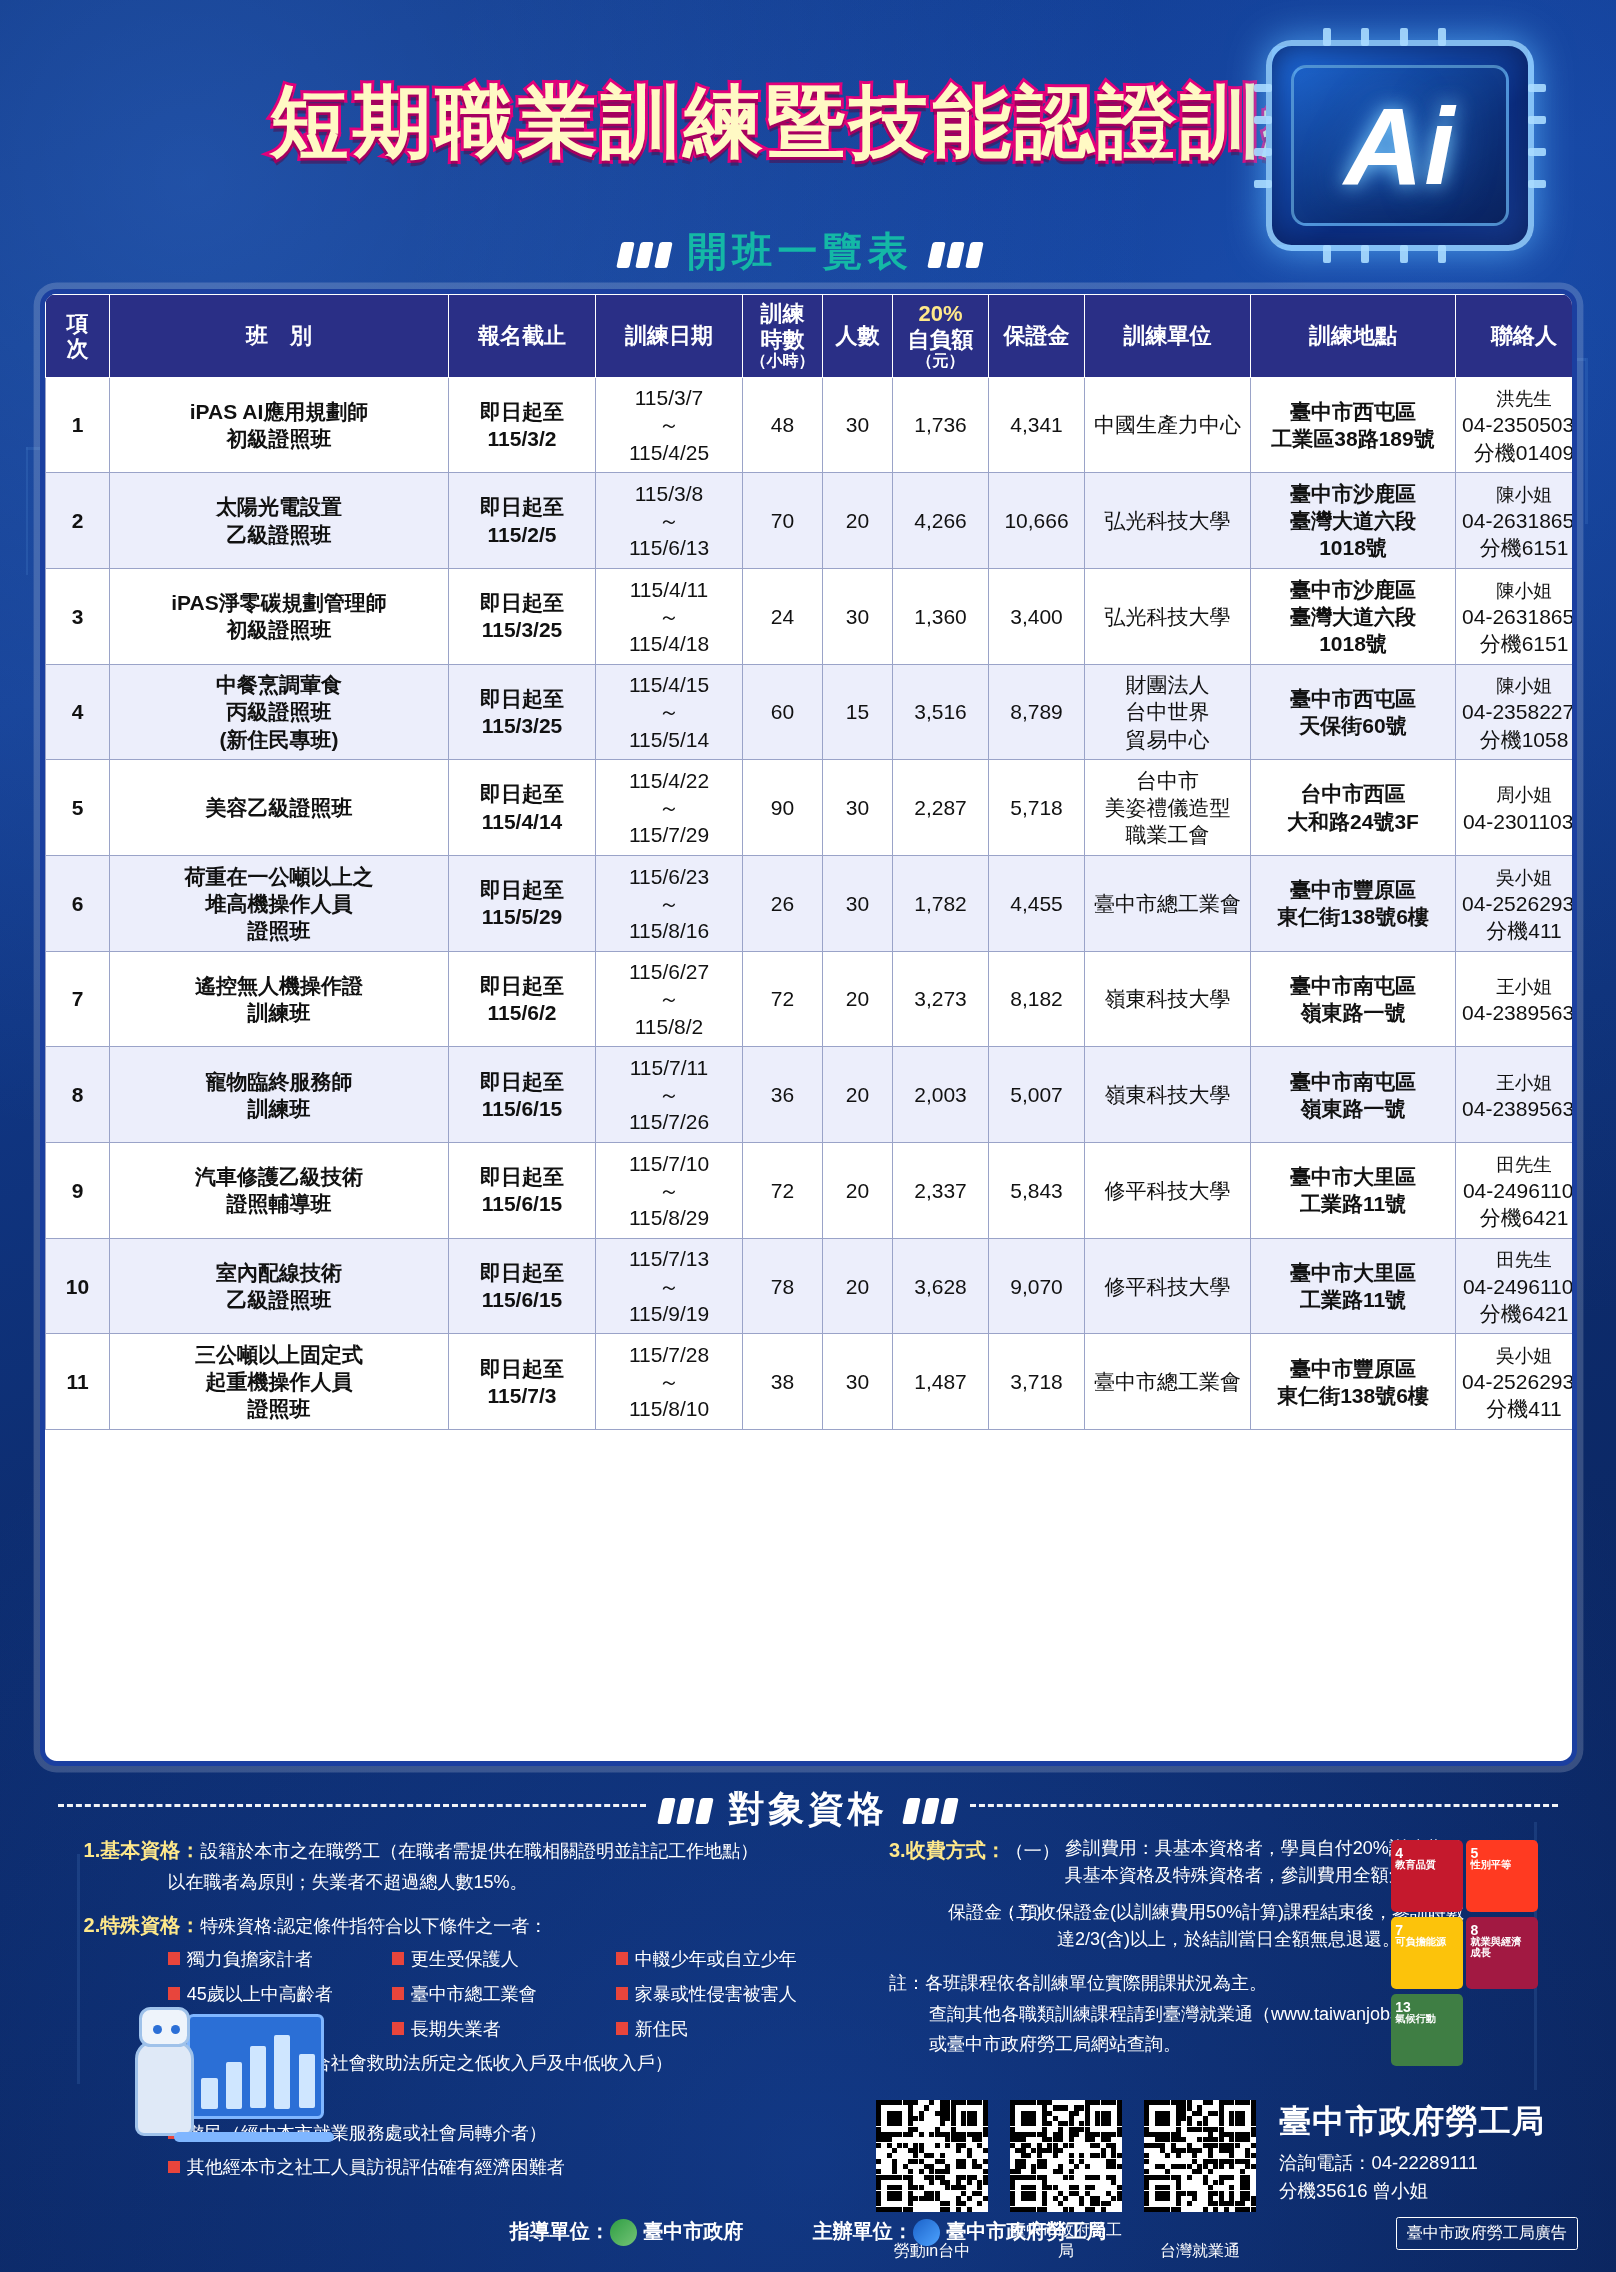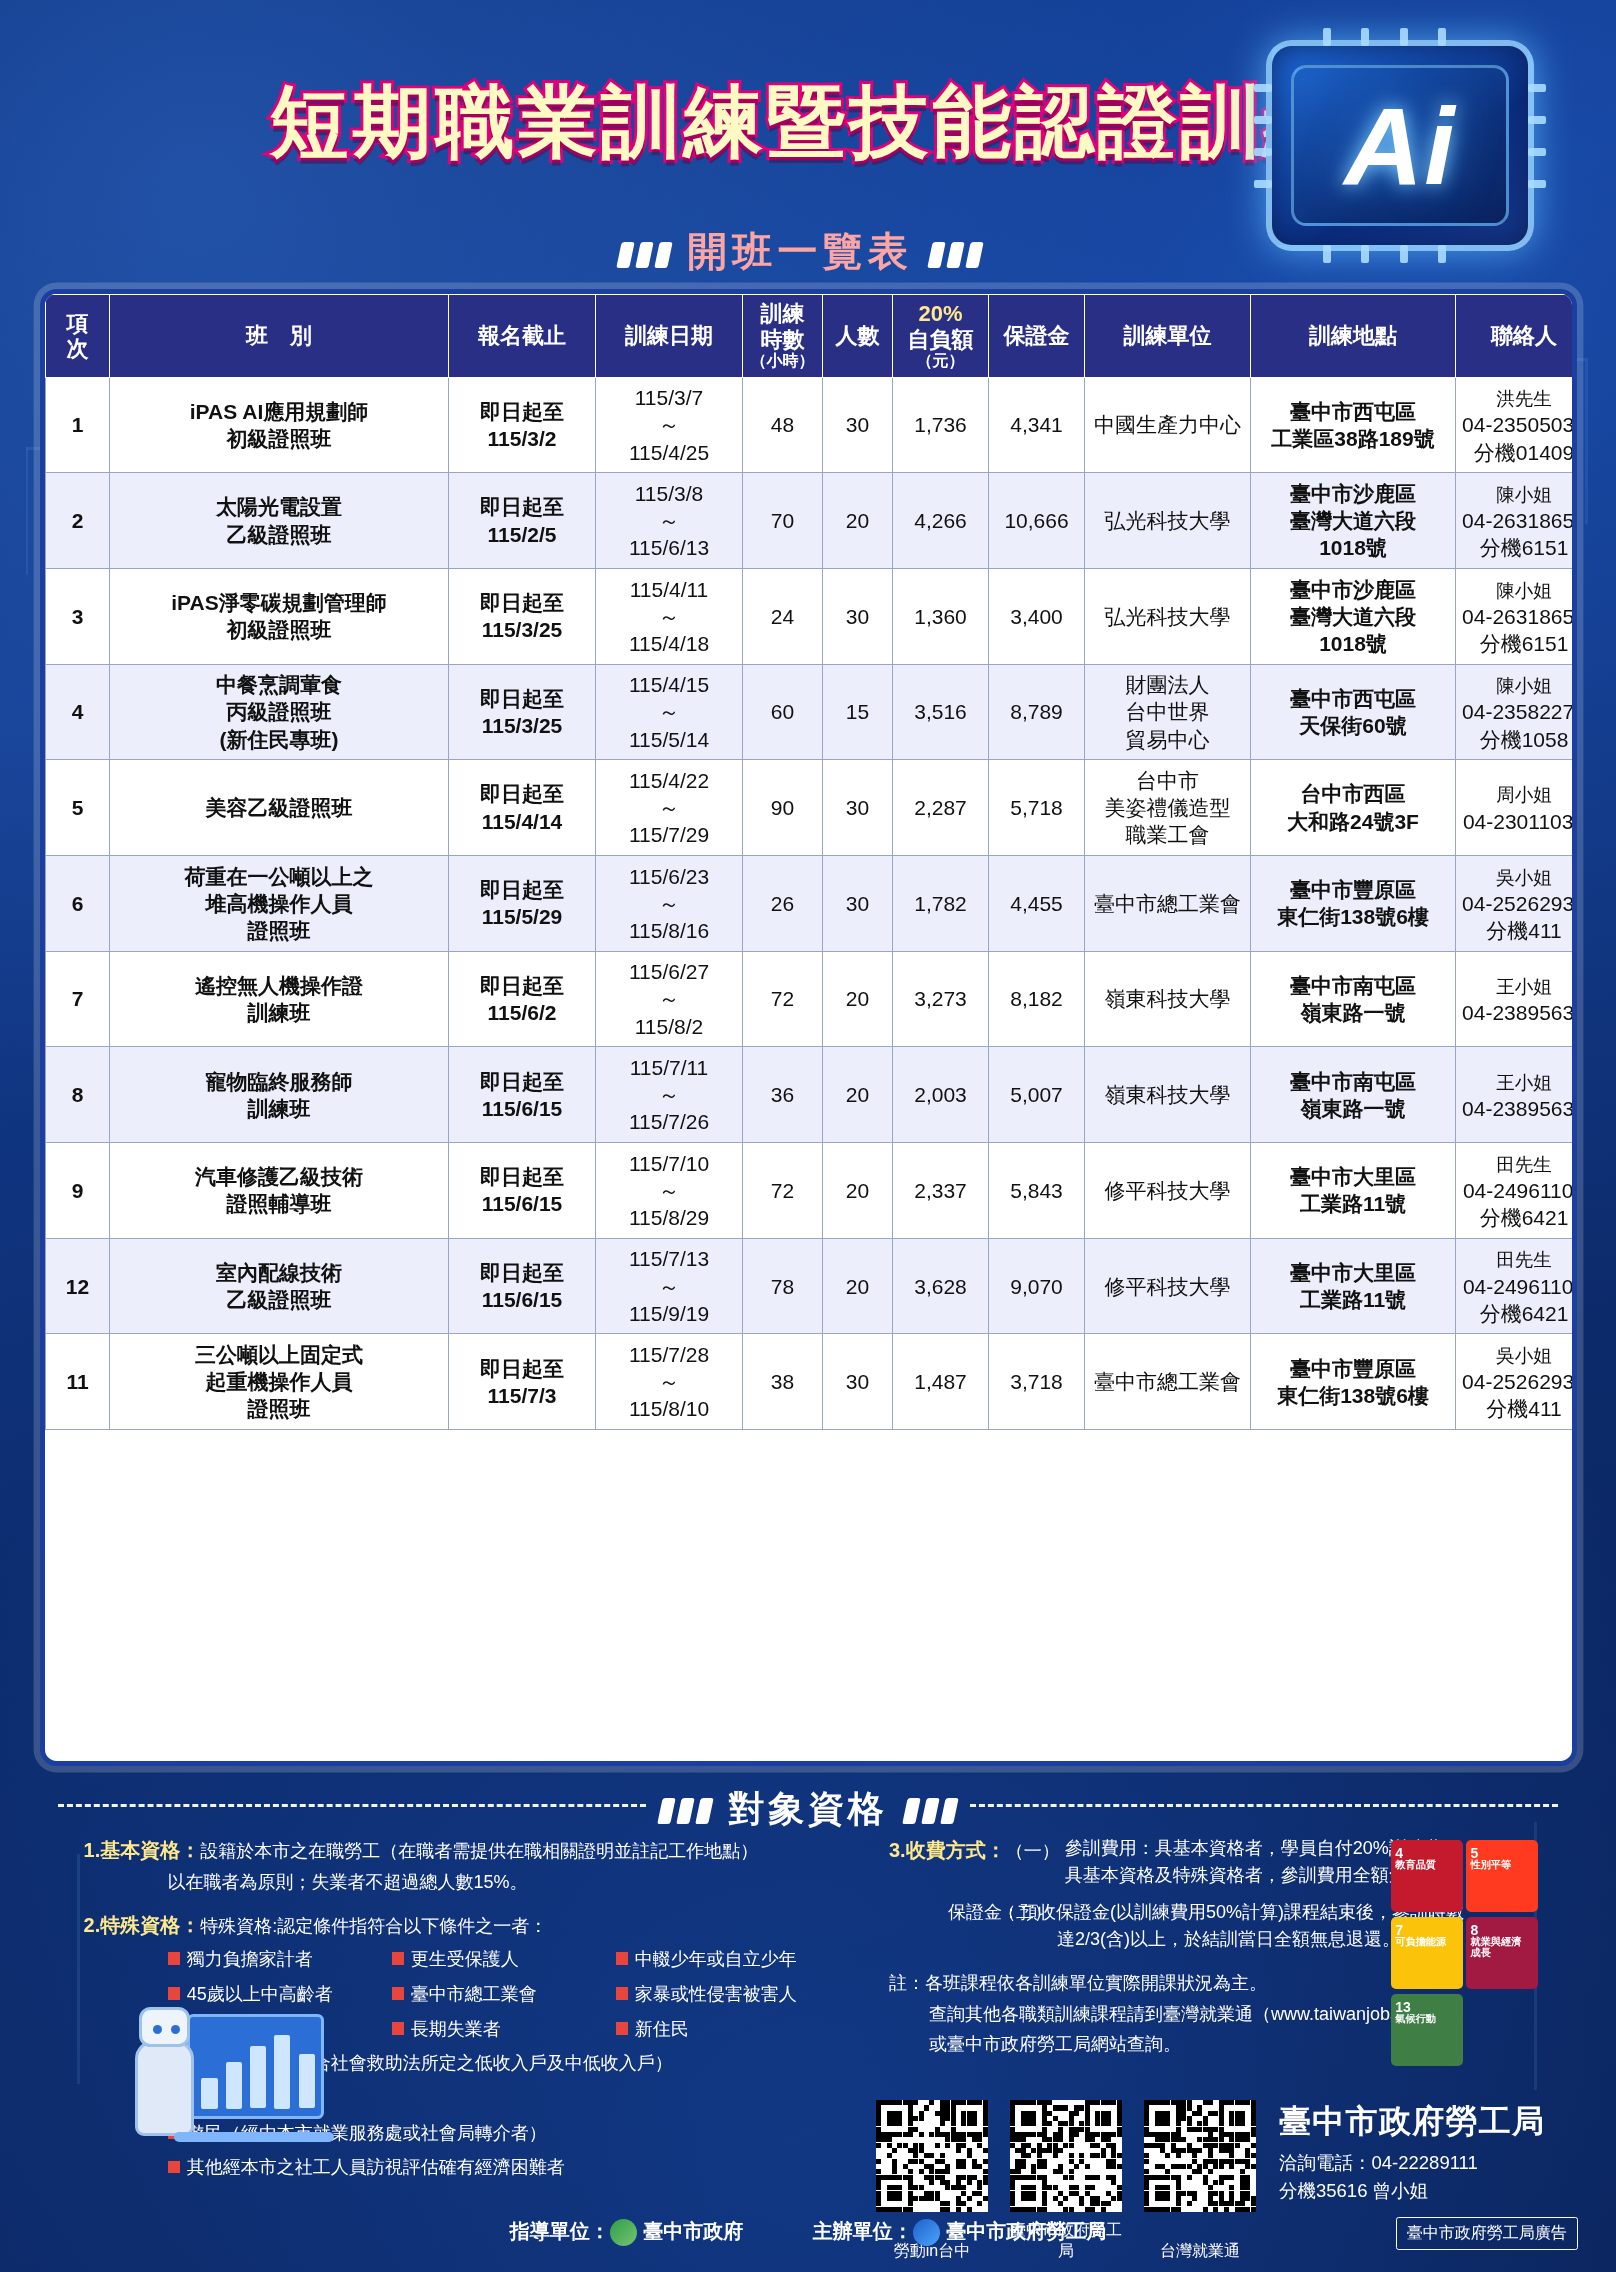--- a/index.html
+++ b/index.html
@@ -40,21 +40,21 @@
     paint-order: stroke fill;
     text-shadow: 0 6.4px 0 rgba(90,0,60,0.45);
   }
   .hdr-band {
     position:absolute; top:69px; left:0; width:1616px; height:96px;
     background: linear-gradient(180deg, rgba(18,62,150,0.0), rgba(18,62,150,0.55), rgba(18,62,150,0.0));
     z-index:-1;
   }
   .hdr-list {
     position:absolute; top:224px; left:0; width:1600px; text-align:center;
-    color:#fca5a5; font-size:40px; font-weight:bold; letter-spacing:5.1px;
+    color:#14b8a6; font-size:40px; font-weight:bold; letter-spacing:5.1px;
   }
   .dots { display:inline-block; vertical-align:middle; margin:0 14px; }
   .dots i {
     display:inline-block; width:12.8px; height:25.6px; background:#ffffff;
     margin:0 3.2px; border-radius:2.6px; transform: skewX(-12deg);
   }
   
   .chip {
     position:absolute; right:82px; top:40px; width:268px; height:211px;
     border-radius:25.6px;
@@ -363,21 +363,21 @@
           <td class="date">115/7/10<br>～<br>115/8/29</td>
           <td>72</td>
           <td>20</td>
           <td>2,337</td>
           <td>5,843</td>
           <td class="unit">修平科技大學</td>
           <td class="place">臺中市大里區<br>工業路11號</td>
           <td class="contact"><span class="nm">田先生</span><br>04-24961100<br>分機6421</td>
         </tr>
         <tr class="alt">
-          <td class="idx">12</td>
+          <td class="idx">10</td>
           <td class="cls">室內配線技術<br>乙級證照班</td>
           <td class="deadline">即日起至<br>115/6/15</td>
           <td class="date">115/7/13<br>～<br>115/9/19</td>
           <td>78</td>
           <td>20</td>
           <td>3,628</td>
           <td>9,070</td>
           <td class="unit">修平科技大學</td>
           <td class="place">臺中市大里區<br>工業路11號</td>
           <td class="contact"><span class="nm">田先生</span><br>04-24961100<br>分機6421</td>

